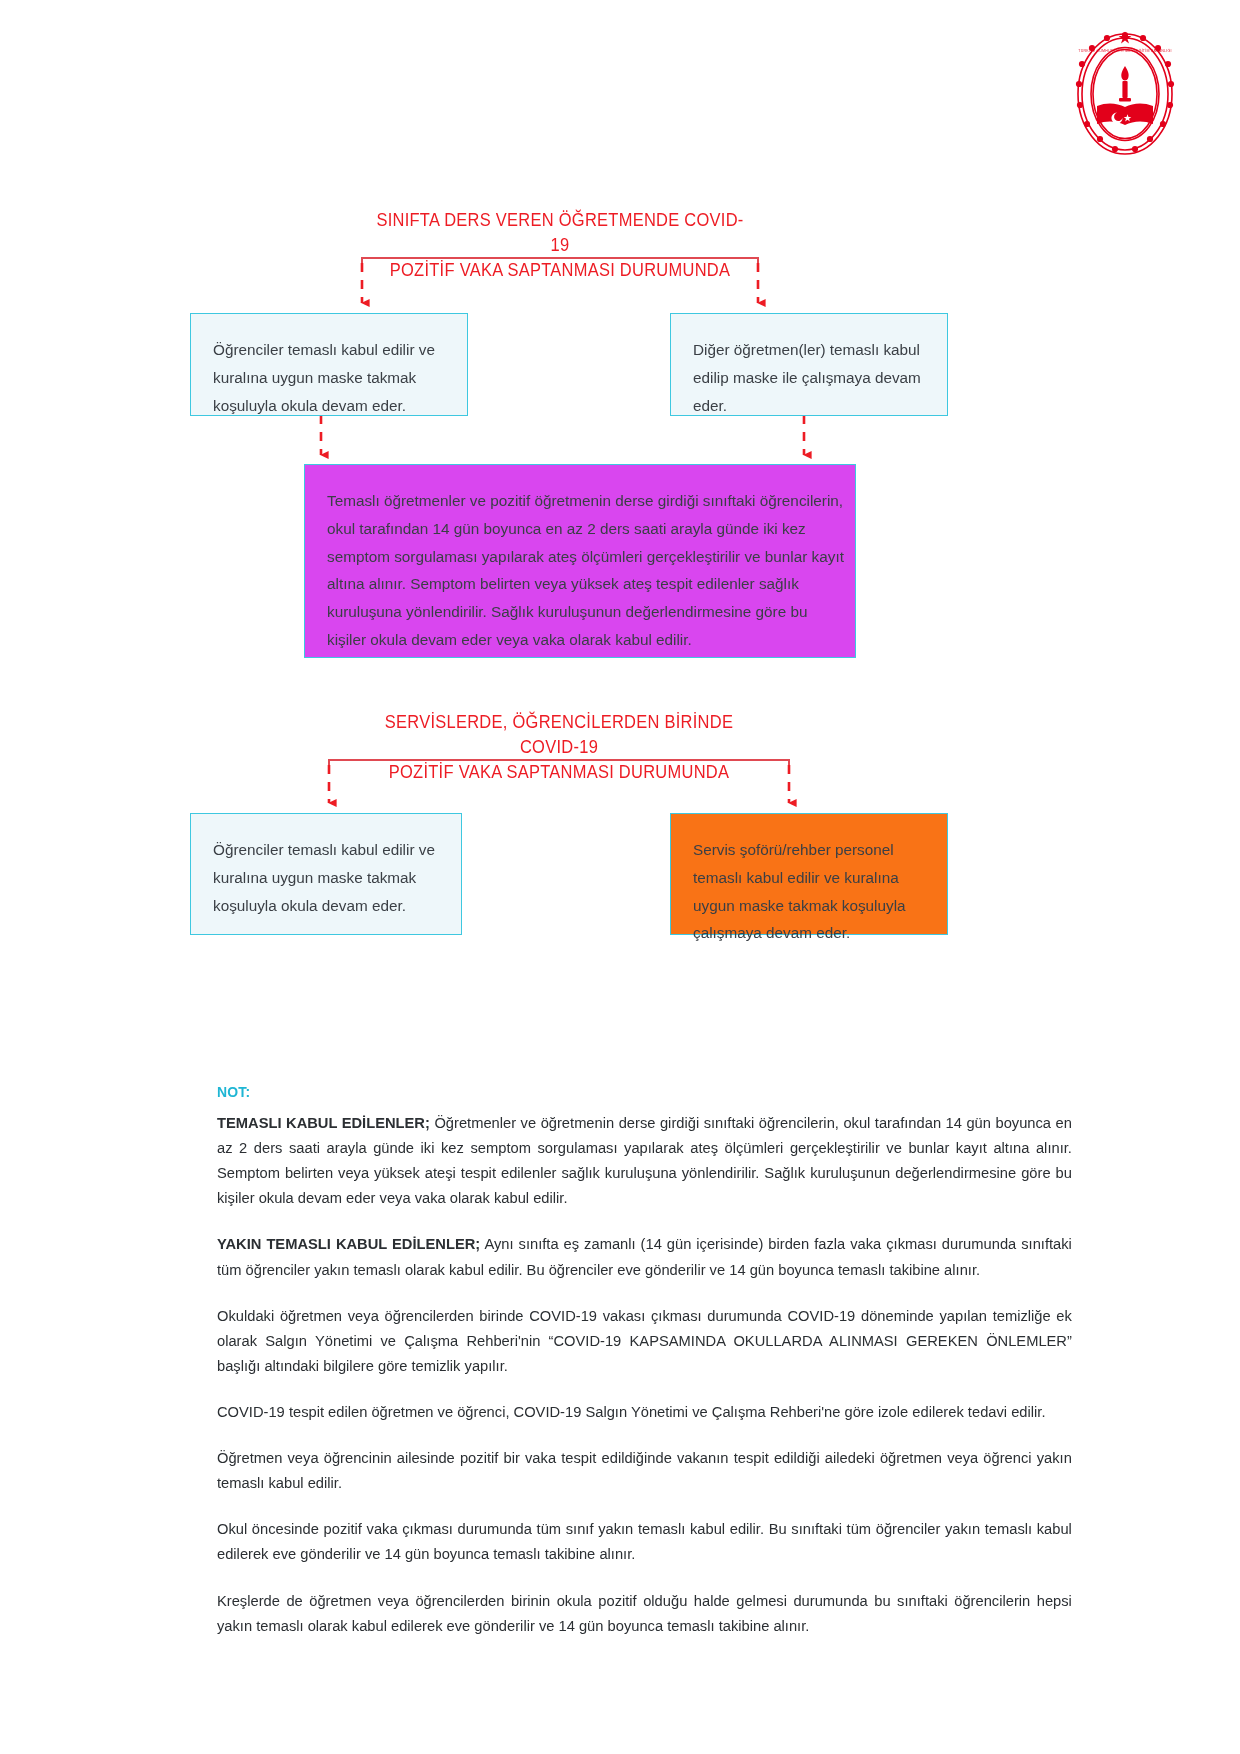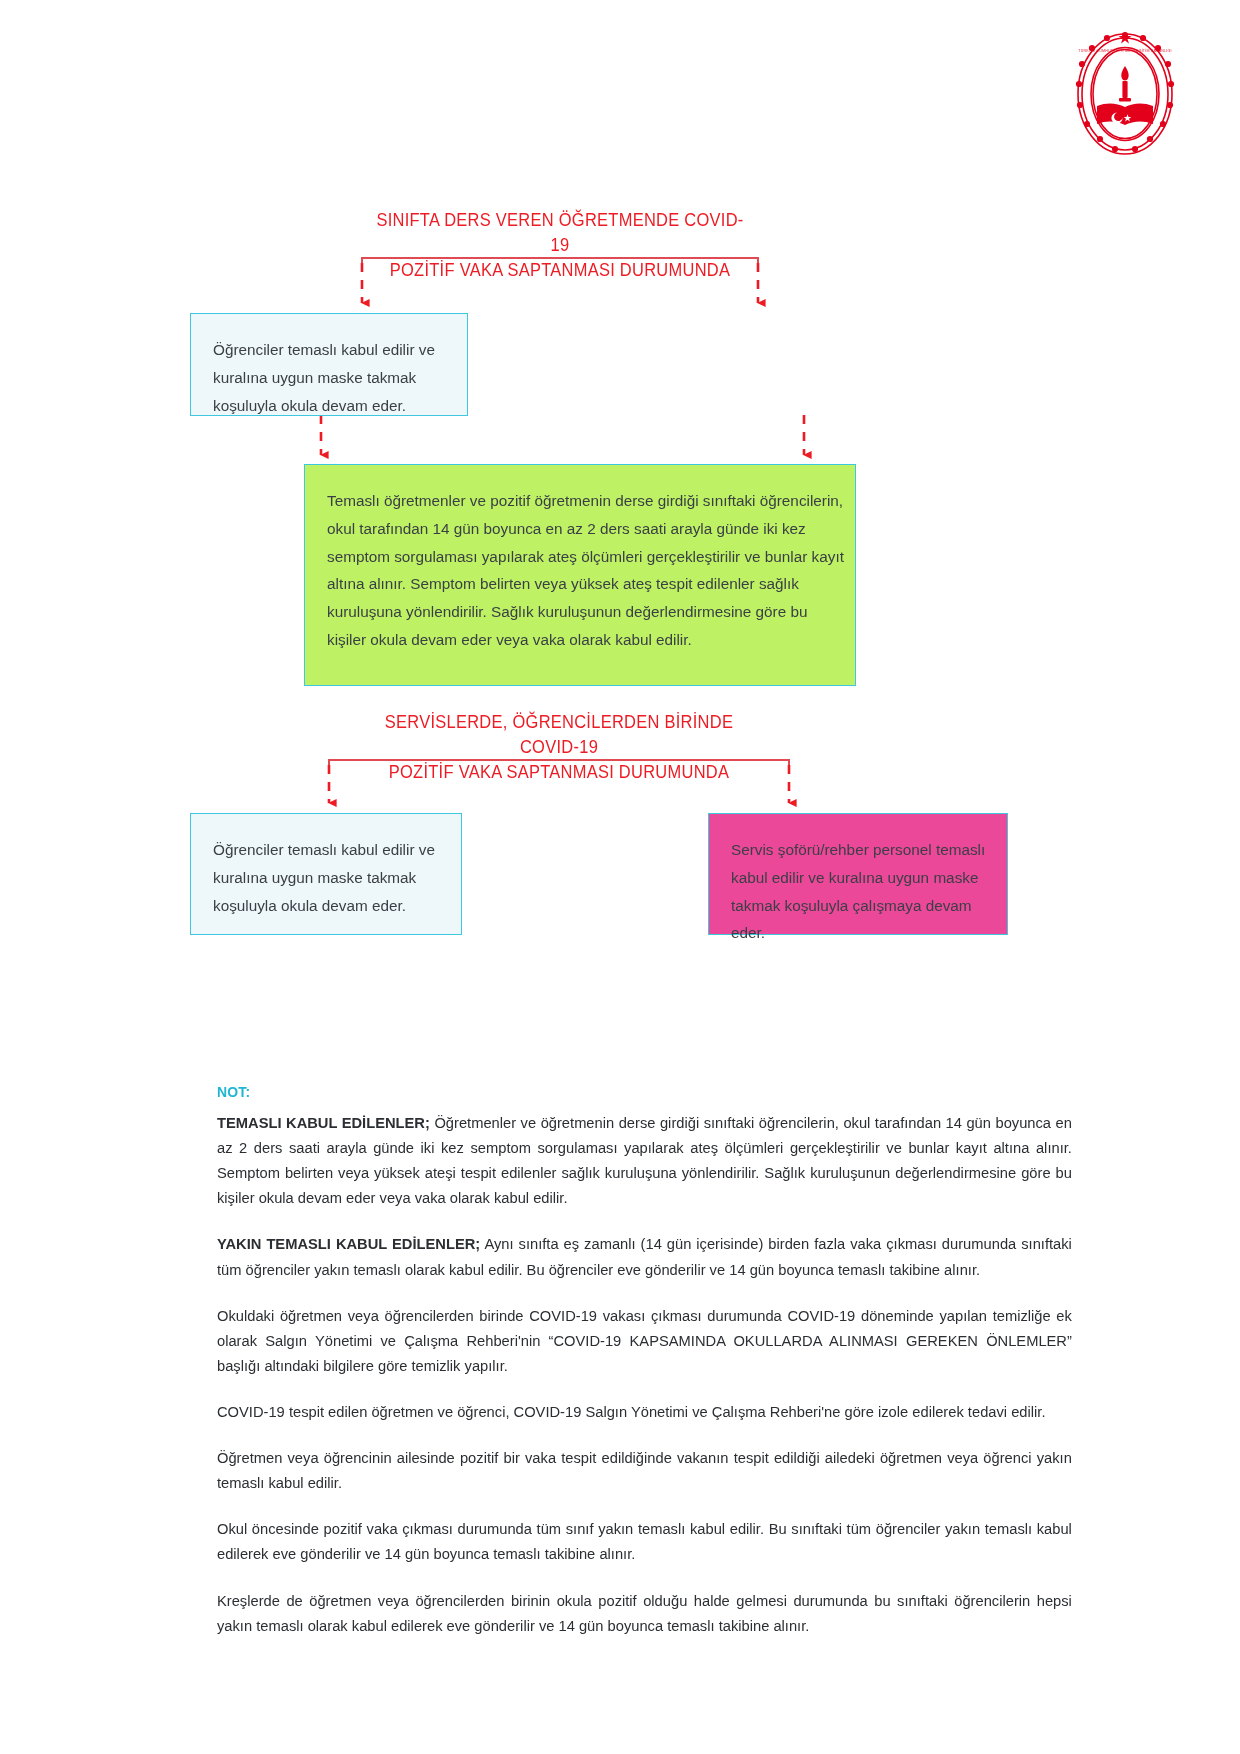--- a/index.html
+++ b/index.html
@@ -192,33 +192,36 @@
     <line x1="789" y1="765" x2="789" y2="803" stroke="#ed1c24" stroke-width="2.6" stroke-dasharray="9,8" marker-end="url(#arrowRed)"></line>
   </svg>
 
   <div class="flow-heading" style="left: 360px; top: 208px; width: 400px; color: rgb(237, 28, 36);">SINIFTA DERS VEREN ÖĞRETMENDE COVID-19
 POZİTİF VAKA SAPTANMASI DURUMUNDA</div>
 
   <div class="box" style="left: 190px; top: 313px; width: 278px; height: 103px; background: rgb(238, 247, 250); border-color: rgb(62, 200, 224);">
     <p>Öğrenciler temaslı kabul edilir ve kuralına uygun maske takmak koşuluyla okula devam eder.</p>
   </div>
 
-
-  <div class="box" style="left: 304px; top: 464px; width: 552px; height: 222px; background: #bef264; border-color: rgb(62, 200, 224);">
+  <div class="box" style="left: 670px; top: 313px; width: 278px; height: 103px; background: rgb(238, 247, 250); border-color: rgb(62, 200, 224);">
+    <p>Diğer öğretmen(ler) temaslı kabul edilip maske ile çalışmaya devam eder.</p>
+  </div>
+
+  <div class="box" style="left: 304px; top: 464px; width: 552px; height: 194px; background: #d946ef; border-color: rgb(62, 200, 224);">
     <p>Temaslı öğretmenler ve pozitif öğretmenin derse girdiği sınıftaki öğrencilerin, okul tarafından 14 gün boyunca en az 2 ders saati arayla günde iki kez semptom sorgulaması yapılarak ateş ölçümleri gerçekleştirilir ve bunlar kayıt altına alınır. Semptom belirten veya yüksek ateş tespit edilenler sağlık kuruluşuna yönlendirilir. Sağlık kuruluşunun değerlendirmesine göre bu kişiler okula devam eder veya vaka olarak kabul edilir.</p>
   </div>
 
   <div class="flow-heading" style="left: 343px; top: 710px; width: 432px; color: rgb(237, 28, 36);">SERVİSLERDE, ÖĞRENCİLERDEN BİRİNDE COVID-19
 POZİTİF VAKA SAPTANMASI DURUMUNDA</div>
 
   <div class="box" style="left: 190px; top: 813px; width: 272px; height: 122px; background: rgb(238, 247, 250); border-color: rgb(62, 200, 224);">
     <p>Öğrenciler temaslı kabul edilir ve kuralına uygun maske takmak koşuluyla okula devam eder.</p>
   </div>
 
-  <div class="box" style="left: 708px; top: 813px; width: 300px; height: 122px; background: #ec4899; border-color: rgb(62, 200, 224);">
+  <div class="box" style="left: 670px; top: 813px; width: 278px; height: 122px; background: #f97316; border-color: rgb(62, 200, 224);">
     <p>Servis şoförü/rehber personel temaslı kabul edilir ve kuralına uygun maske takmak koşuluyla çalışmaya devam eder.</p>
   </div>
 
   <div class="notes">
     <div class="not-label" style="color: rgb(31, 182, 212);">NOT:</div>
     <div id="notes-list">
         <div class="note-p"><b>TEMASLI KABUL EDİLENLER;</b><span> Öğretmenler ve öğretmenin derse girdiği sınıftaki öğrencilerin, okul tarafından 14 gün boyunca en az 2 ders saati arayla günde iki kez semptom sorgulaması yapılarak ateş ölçümleri gerçekleştirilir ve bunlar kayıt altına alınır. Semptom belirten veya yüksek ateşi tespit edilenler sağlık kuruluşuna yönlendirilir. Sağlık kuruluşunun değerlendirmesine göre bu kişiler okula devam eder veya vaka olarak kabul edilir.</span></div>
         <div class="note-p"><b>YAKIN TEMASLI KABUL EDİLENLER;</b><span> Aynı sınıfta eş zamanlı (14 gün içerisinde) birden fazla vaka çıkması durumunda sınıftaki tüm öğrenciler yakın temaslı olarak kabul edilir. Bu öğrenciler eve gönderilir ve 14 gün boyunca temaslı takibine alınır.</span></div>
         <div class="note-p"><span>Okuldaki öğretmen veya öğrencilerden birinde COVID-19 vakası çıkması durumunda COVID-19 döneminde yapılan temizliğe ek olarak Salgın Yönetimi ve Çalışma Rehberi'nin “COVID-19 KAPSAMINDA OKULLARDA ALINMASI GEREKEN ÖNLEMLER” başlığı altındaki bilgilere göre temizlik yapılır.</span></div>
         <div class="note-p"><span>COVID-19 tespit edilen öğretmen ve öğrenci, COVID-19 Salgın Yönetimi ve Çalışma Rehberi'ne göre izole edilerek tedavi edilir.</span></div>

